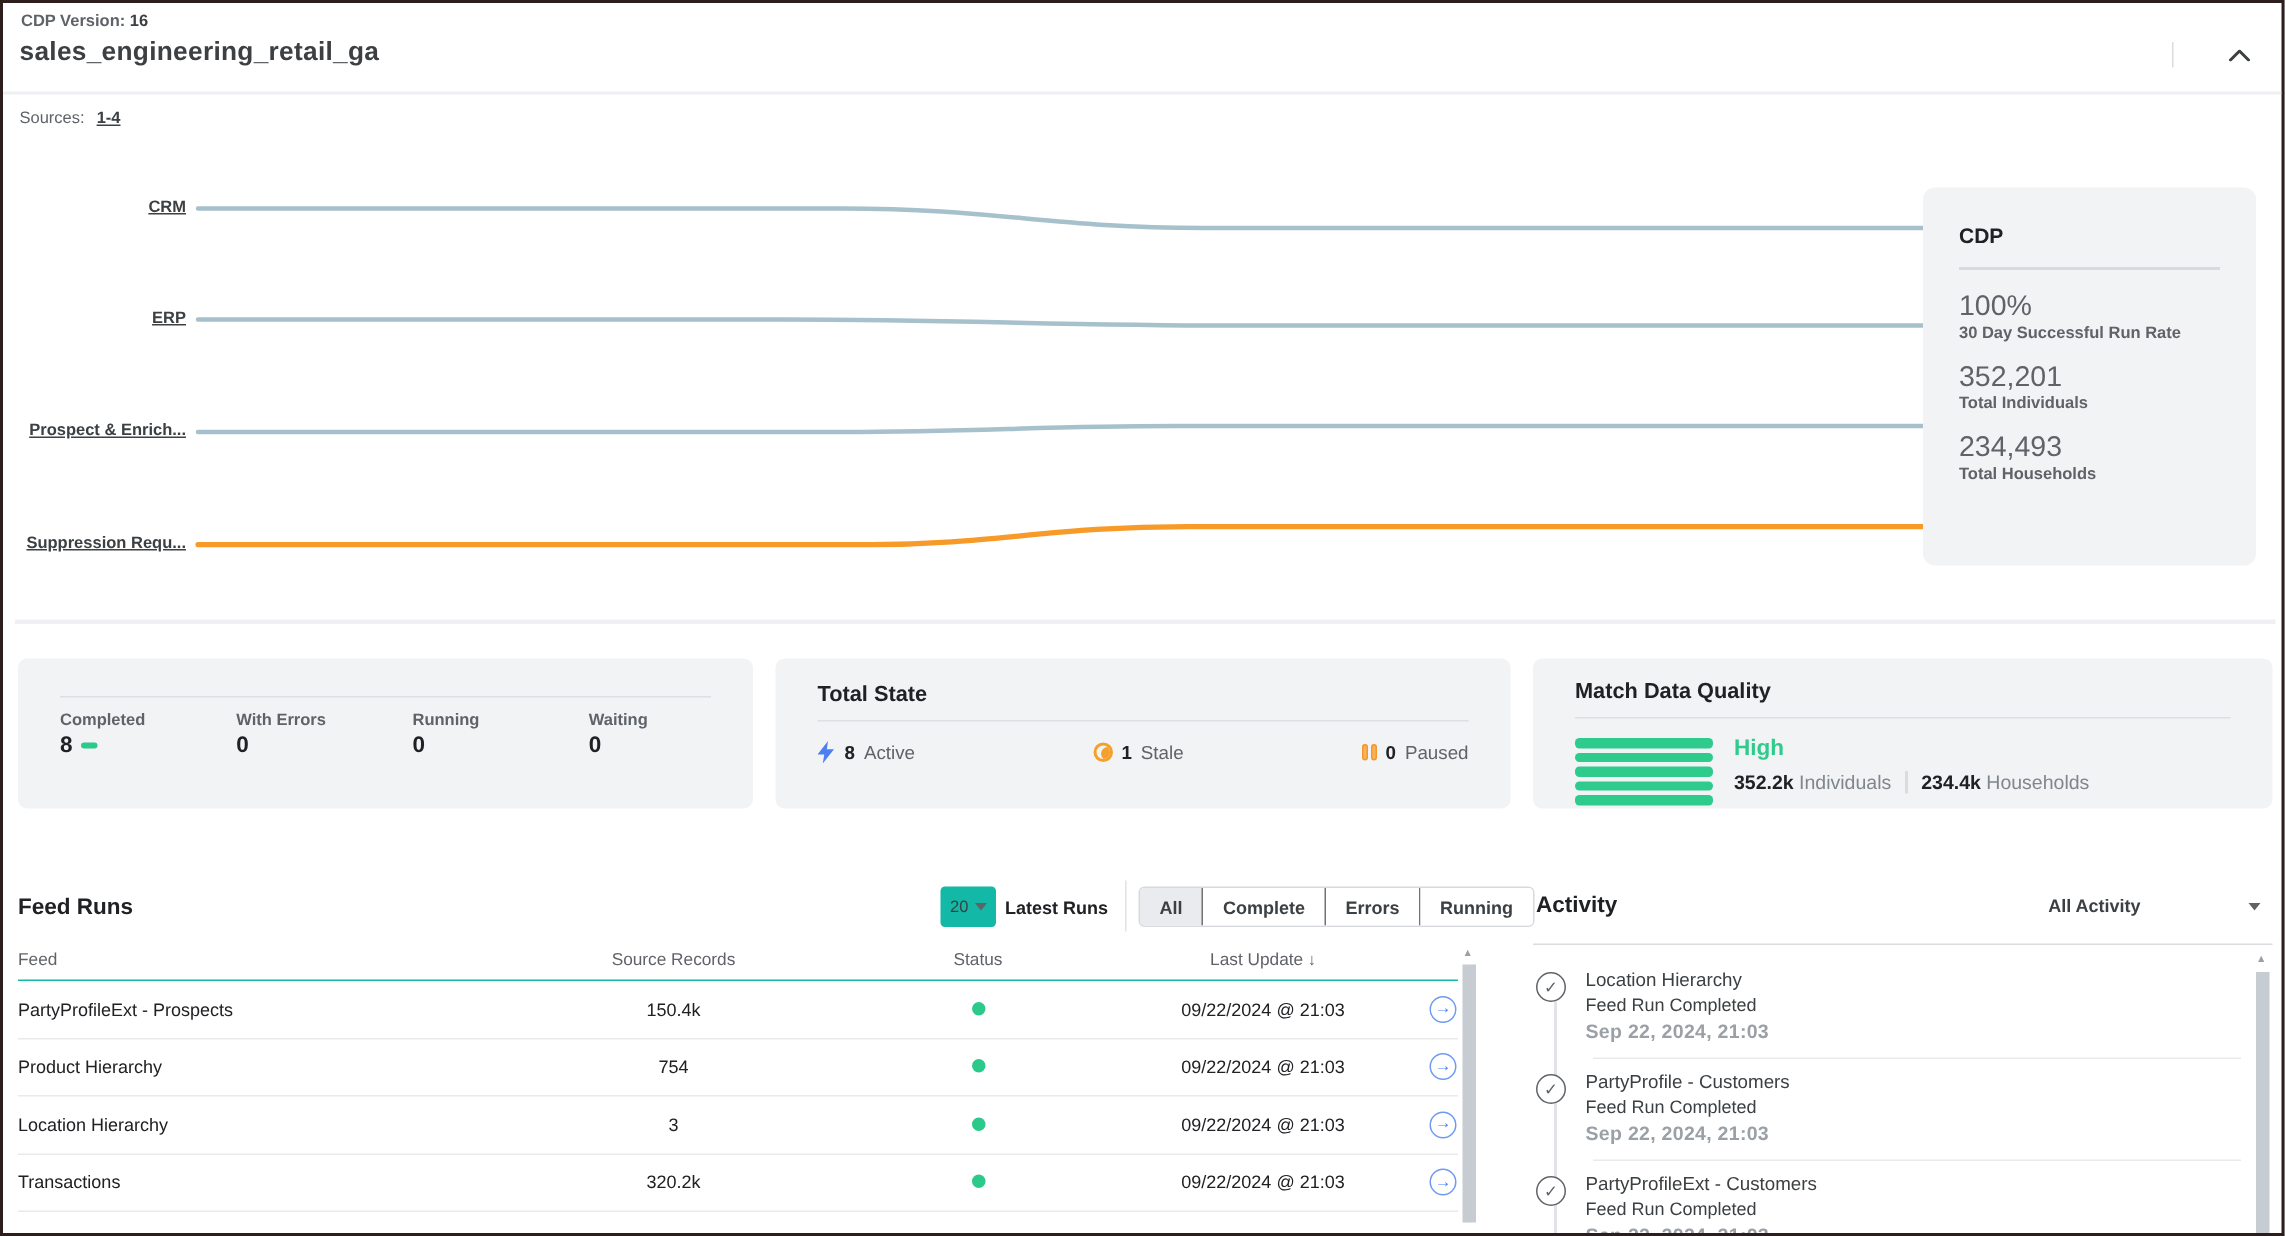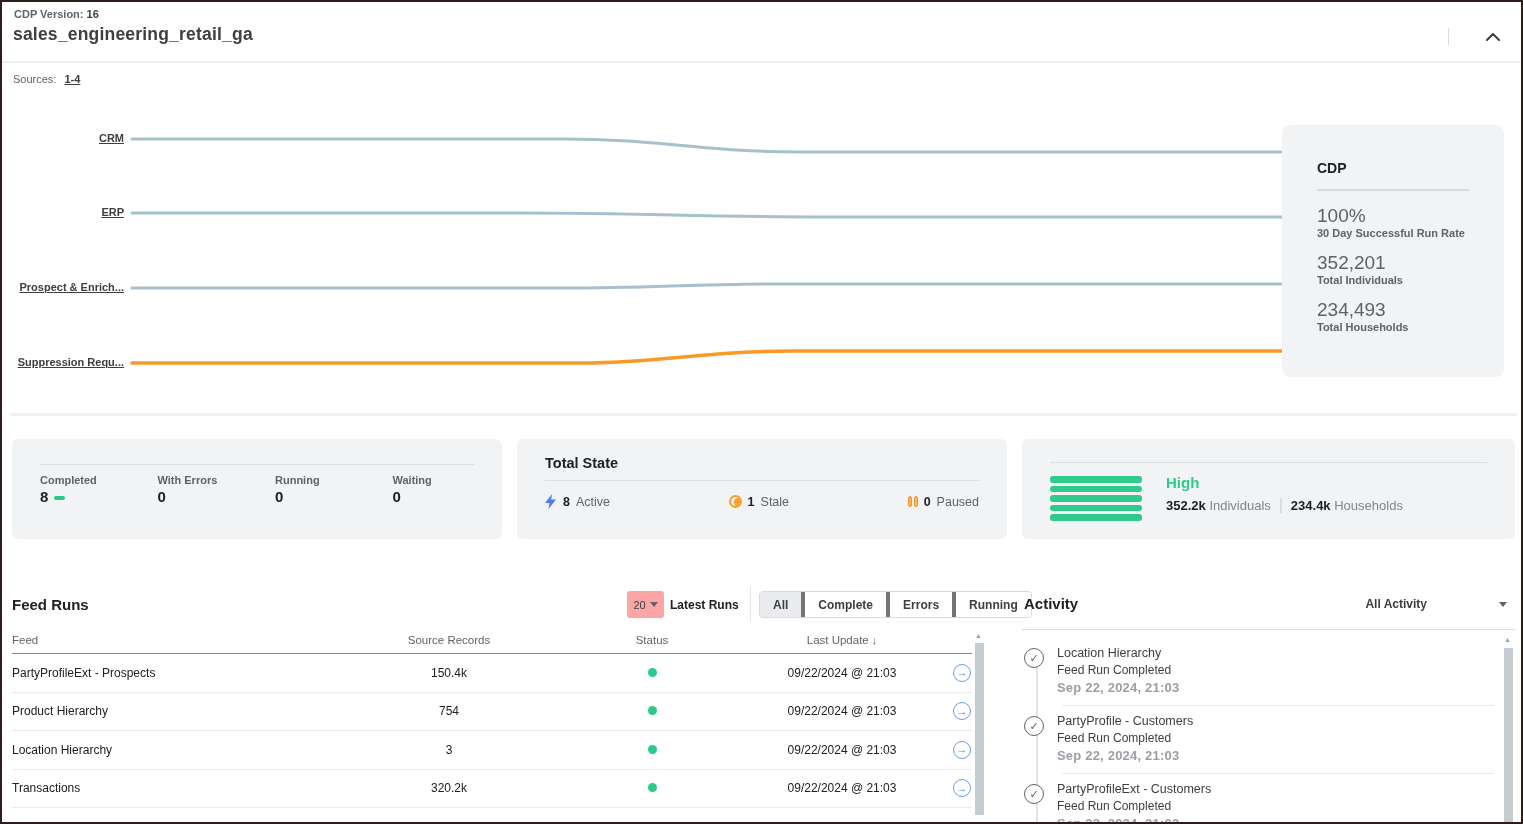--- a/index.html
+++ b/index.html
@@ -16,21 +16,21 @@
   .hdr-sep { position:absolute; right:72px; top:26px; width:1px; height:17px; background:#dadce0; }
   .collapse-btn { position:absolute; right:14px; top:22px; width:28px; height:26px; display:flex; align-items:center; justify-content:center; cursor:pointer; background:none; border:none; }
   .hdr-divider { position:absolute; left:0; top:59px; width:100%; height:2px; background:#eef0f4; }
   
   .sources-row { position:absolute; left:11px; top:71px; font-size:11px; color:#5f6368; }
   .sources-row a { color:#3c4043; font-weight:600; text-decoration:underline; margin-left:8px; cursor:pointer; }
   
   #flow-svg { position:absolute; left:0; top:95px; }
   .flow-label { position:absolute; width:122px; text-align:right; font-size:11px; font-weight:600; color:#3c4043; text-decoration:underline; cursor:pointer; white-space:nowrap; overflow:hidden; }
   
-  .cdp-panel { position:absolute; left:1280px; top:123px; width:222px; height:252px; background:#f1f3f5; border-radius:8px; padding:35px; }
+  .cdp-panel { position:absolute; left:1280px; top:123px; width:222px; height:252px; background:#f1f3f5; border-radius:8px; padding:24px; }
   .cdp-panel h3 { font-size:14px; font-weight:700; color:#202124; }
   .cdp-divider { height:2px; background:#d7dbdf; margin:13px 0 14px 0; }
   .cdp-stat { margin-bottom:13px; }
   .cdp-stat .v { font-size:19px; color:#5f6368; line-height:22px; }
   .cdp-stat .l { font-size:11px; font-weight:700; color:#5f6368; }
   
   .mid-divider { position:absolute; left:8px; top:411px; width:1507px; height:3px; background:#eef0f3; }
   
   .card { position:absolute; top:437px; height:100px; background:#f1f3f5; border-radius:6px; padding:16px 28px 0 28px; }
   .card h3 { font-size:14.5px; font-weight:700; color:#202124; }
@@ -44,35 +44,35 @@
   .fs-col .val { font-size:15px; font-weight:700; color:#202124; margin-top:2px; }
   .green-dash { display:inline-block; width:11px; height:4px; border-radius:2px; background:#2bc98a; margin-left:6px; vertical-align:2px; }
   .state-row { display:flex; align-items:center; justify-content:space-between; margin-top:13px; font-size:12.5px; }
   .state-item { display:flex; align-items:center; gap:6px; }
   .state-item b { color:#202124; }
   .state-item span.lab { color:#5f6368; }
   .stale-icon { width:13px; height:13px; border:2px solid #f5a02b; border-radius:50%; position:relative; overflow:hidden; }
   .stale-icon::after { content:""; position:absolute; left:3px; top:1px; width:9px; height:9px; border-radius:50%; background:#f5a02b; }
   .pause-icon { display:flex; gap:2px; }
   .pause-icon i { width:4px; height:11px; border-radius:2px; background:#f8b35c; border:1px solid #f5952b; }
-  .mq-wrap { display:flex; margin-top:11px; gap:24px; }
+  .mq-wrap { display:flex; margin-top:11px; gap:14px; }
   .mq-bars { display:flex; flex-direction:column; gap:3px; padding-top:2px; }
   .mq-bars i { width:92px; height:6.5px; border-radius:3px; background:#2ecb8d; }
   .mq-high { font-size:15px; font-weight:700; color:#2ecb8d; }
   .mq-nums { margin-top:7px; font-size:13px; color:#80868b; display:flex; align-items:center; gap:9px; }
   .mq-nums b { color:#202124; }
   .mq-vsep { width:2px; height:15px; background:#dadce0; display:inline-block; }
   
   .fr-title { position:absolute; left:10px; top:594px; font-size:15px; font-weight:700; color:#202124; }
-  .page-size { position:absolute; left:625px; top:589px; width:37px; height:27px; background:#fca5a5; border-radius:3px; display:flex; align-items:center; justify-content:center; gap:4px; font-size:11px; color:#3c4043; cursor:pointer; }
+  .page-size { position:absolute; left:625px; top:589px; width:37px; height:27px; background:#14b8a6; border-radius:3px; display:flex; align-items:center; justify-content:center; gap:4px; font-size:11px; color:#3c4043; cursor:pointer; }
   .caret-down { width:0; height:0; border-left:4px solid transparent; border-right:4px solid transparent; border-top:5px solid #5f6368; }
   .latest-runs { position:absolute; left:668px; top:596px; font-size:12px; font-weight:600; color:#202124; }
   .fr-vsep { position:absolute; left:748px; top:585px; width:1px; height:34px; background:#e0e2e5; }
   .filter-group { position:absolute; left:757px; top:589px; display:inline-flex; border:1px solid #d6d9dd; border-radius:4px; overflow:hidden; height:27px; background:#fff; }
-  .filter-btn { border:none; background:#fff; border-right:4px solid #737373; padding:0 13px; font-size:12px; font-weight:600; color:#3c4043; font-family:inherit; cursor:pointer; }
+  .filter-btn { border:none; background:#fff; border-right:1px solid #737373; padding:0 13px; font-size:12px; font-weight:600; color:#3c4043; font-family:inherit; cursor:pointer; }
   .filter-btn:last-child { border-right:none; }
   .filter-btn.active { background:#e9ebee; }
   .table { position:absolute; left:10px; top:630px; width:960px; }
   .t-head { position:relative; height:22px; border-bottom:1px solid #14b8a6; font-size:11.5px; color:#5f6368; }
   .t-row { position:relative; height:38.5px; border-bottom:1px solid #e8eaed; font-size:12px; color:#202124; }
   .cell { position:absolute; top:50%; transform:translateY(-50%); }
   .c-feed { left:0; }
   .c-records { left:357px; width:160px; text-align:center; }
   .c-status { left:560px; width:160px; text-align:center; }
   .c-update { left:740px; width:180px; text-align:center; }
@@ -195,20 +195,21 @@
             <i></i>
             <i></i>
           </span>
         <b>0</b>
         <span class="lab">Paused</span>
       </div>
     </div>
   </div>
 
   <div class="card" id="card-match">
+    <h3>Match Data Quality</h3>
     <div class="card-divider"></div>
     <div class="mq-wrap">
       <div class="mq-bars">
           <i></i>
           <i></i>
           <i></i>
           <i></i>
           <i></i>
         </div>
       <div>

